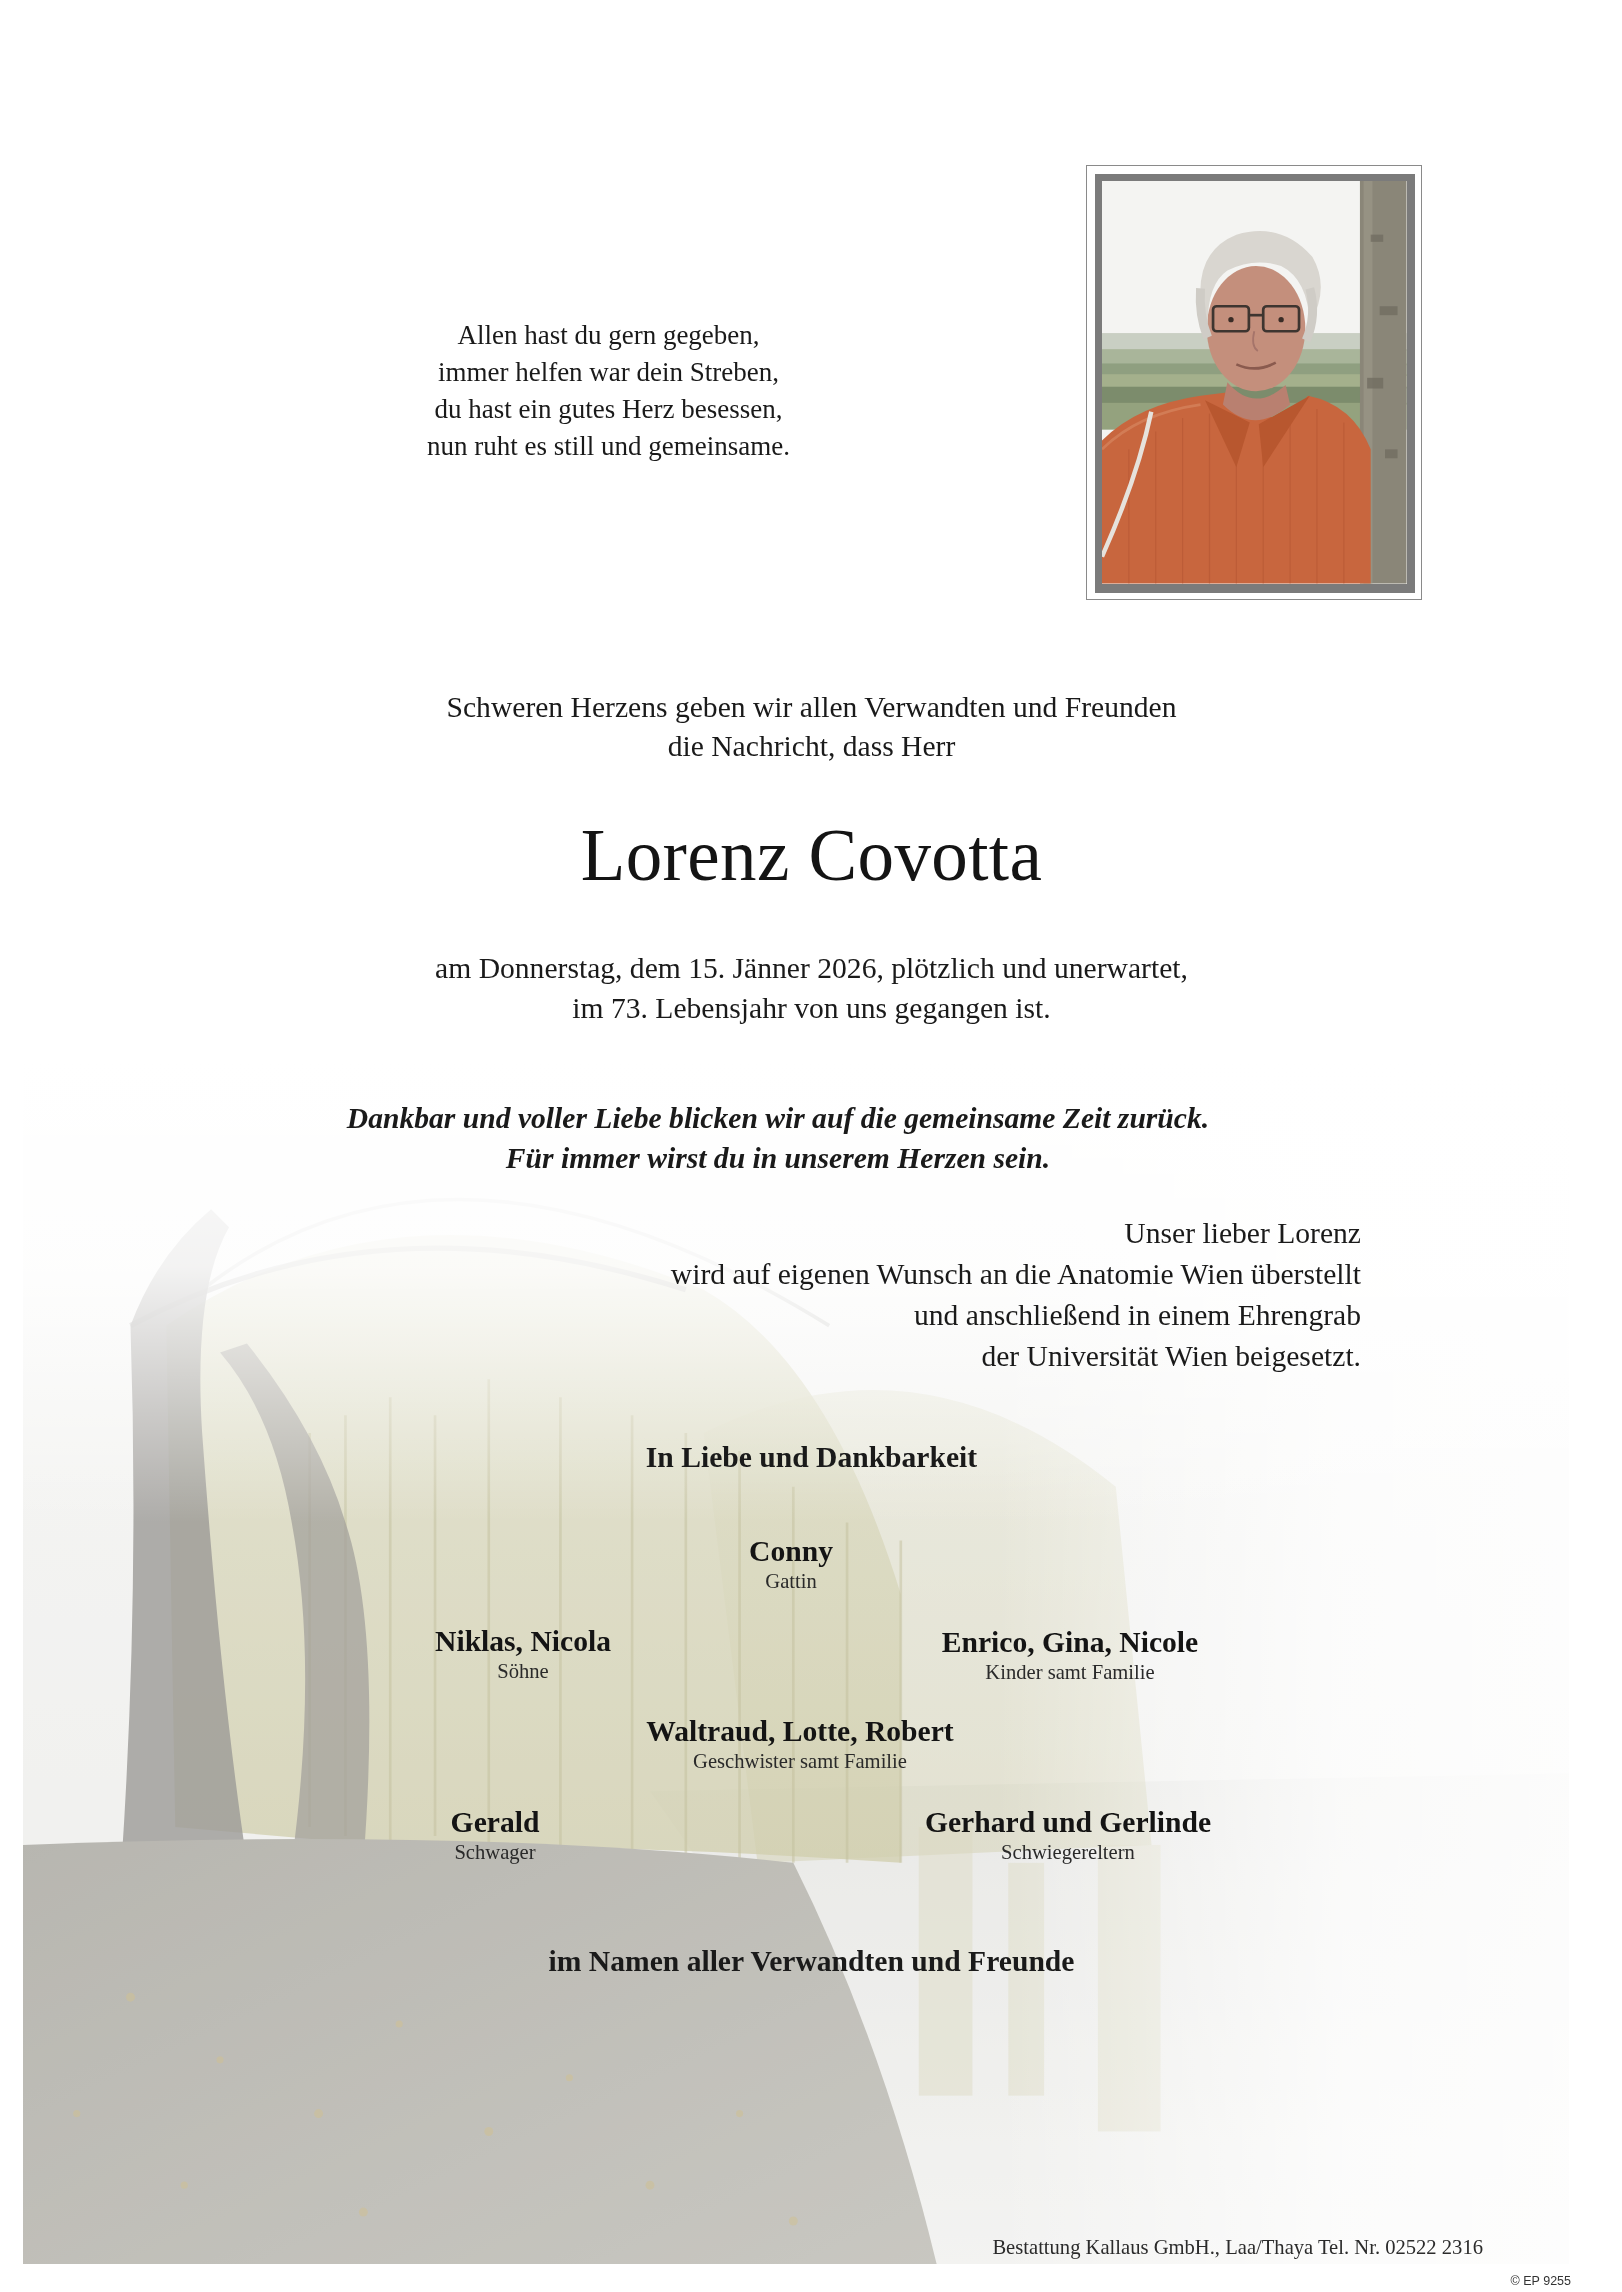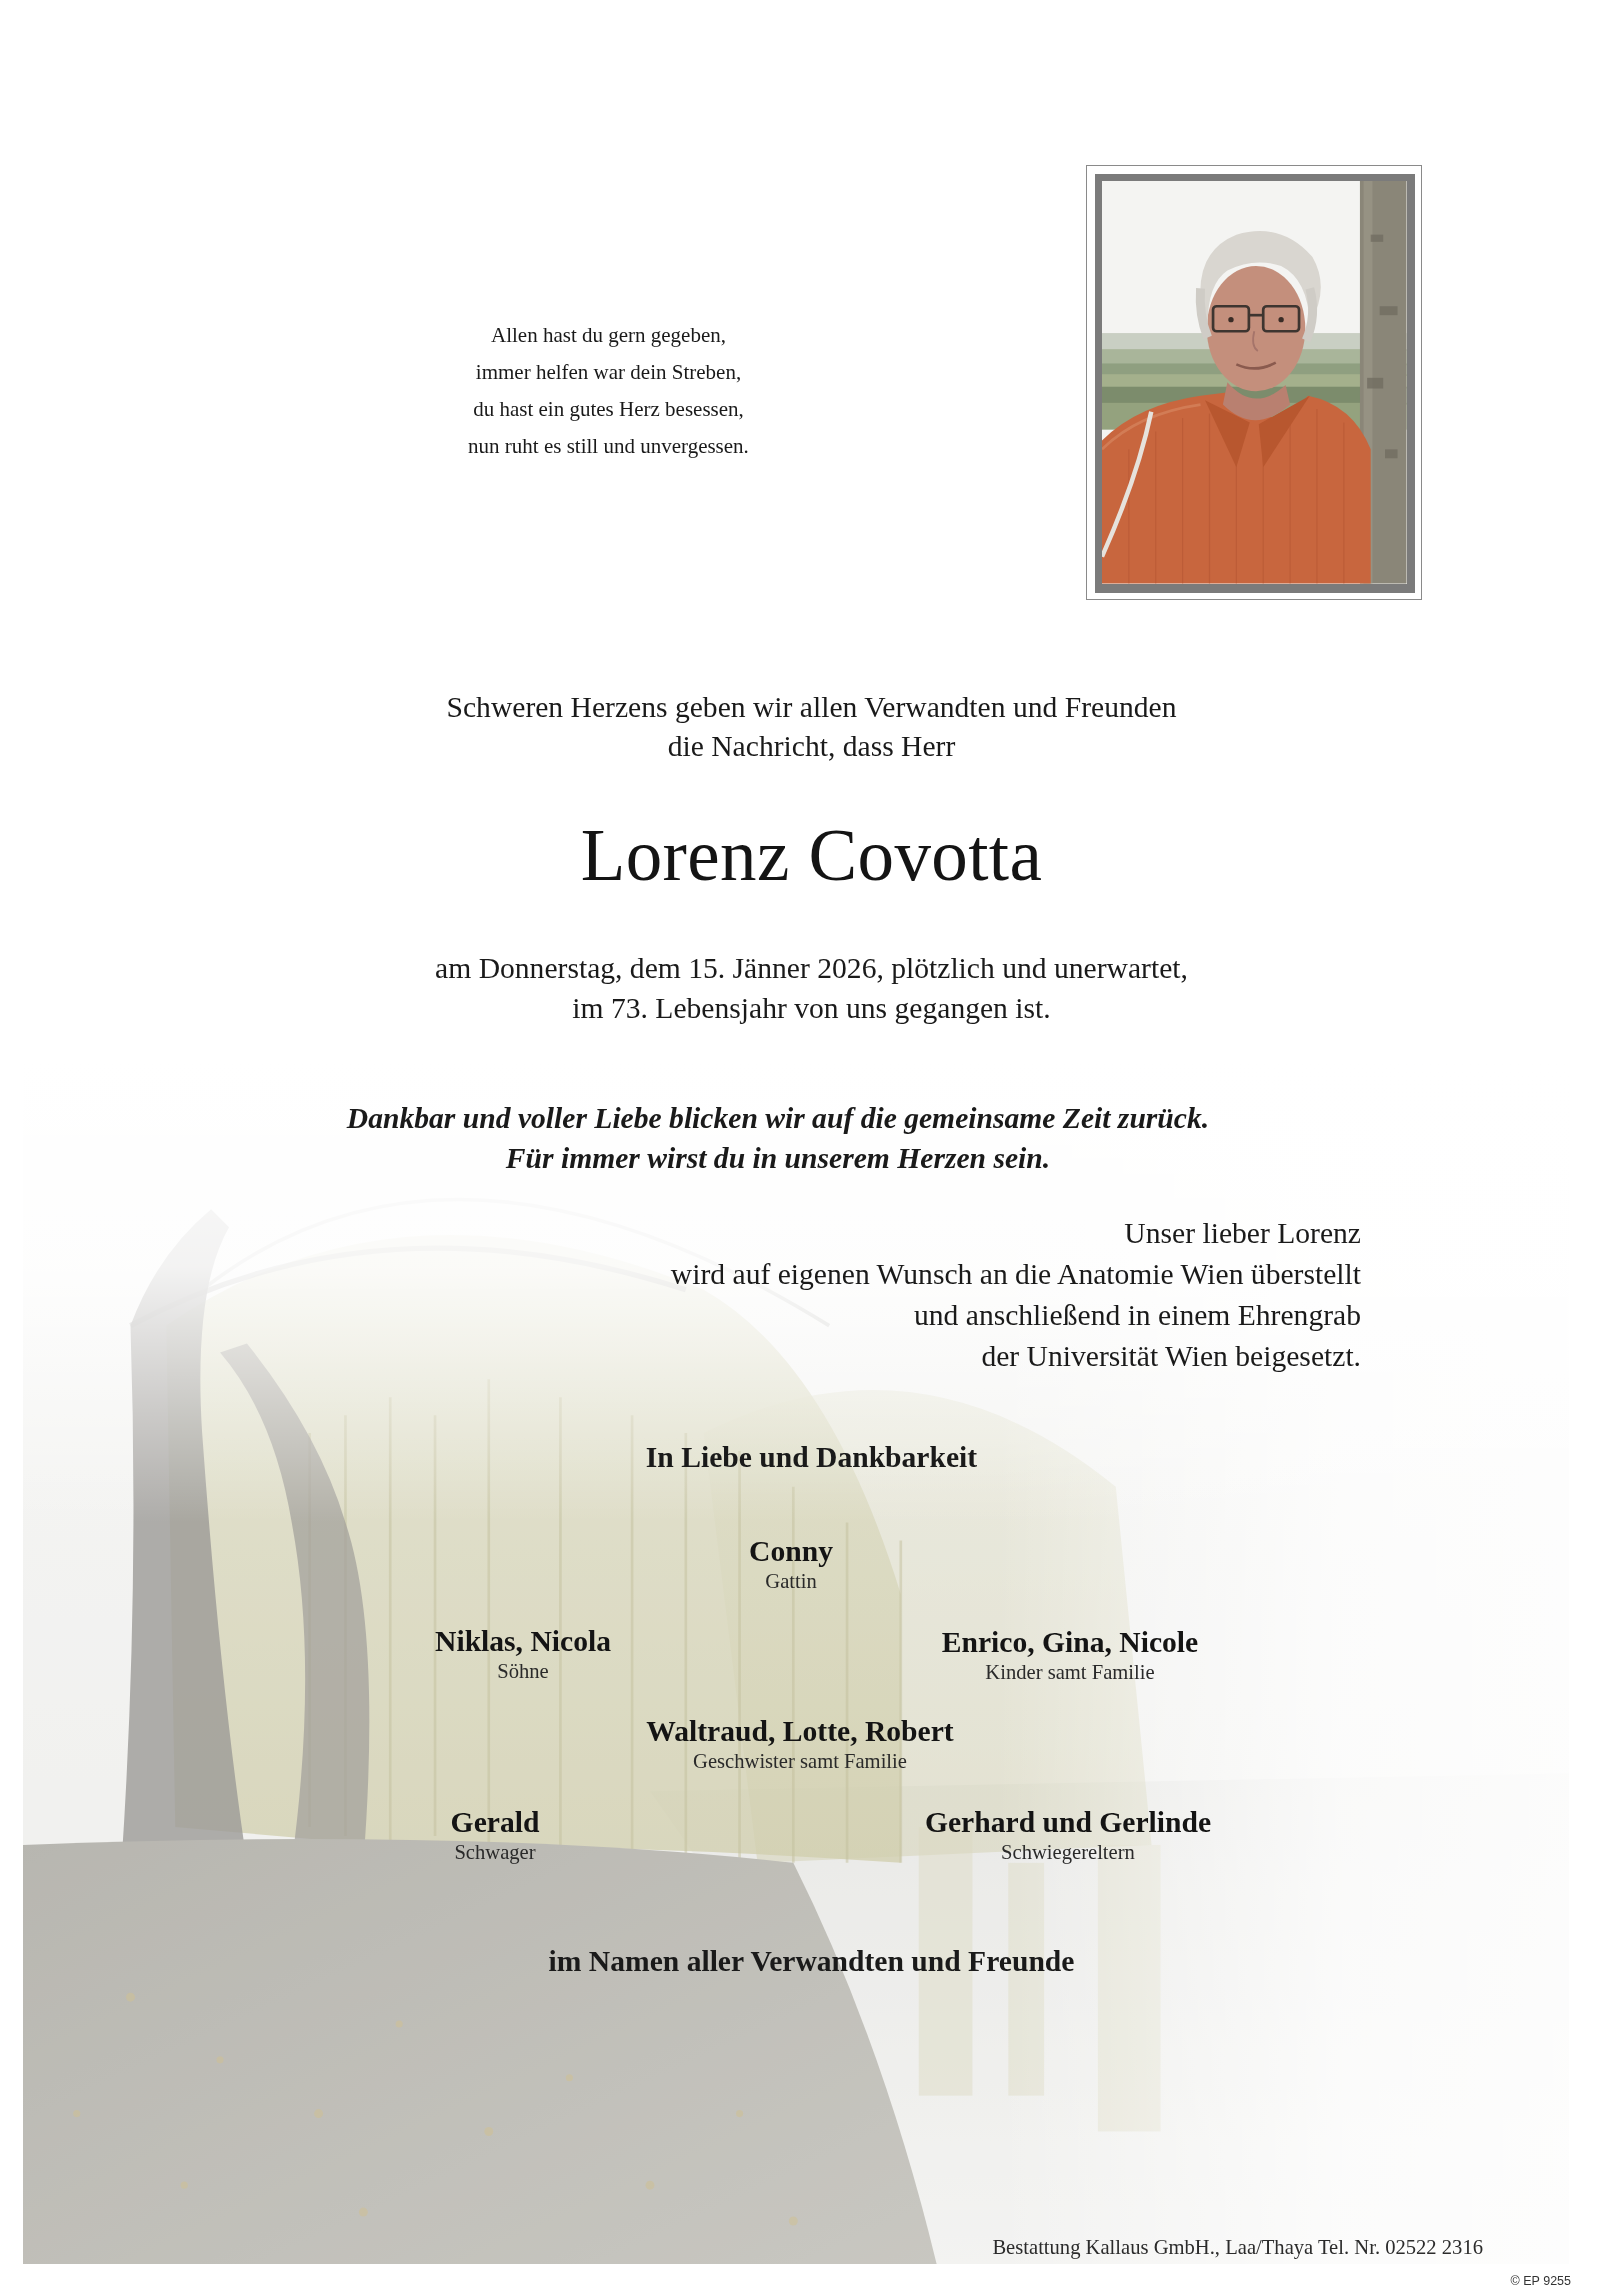--- a/index.html
+++ b/index.html
@@ -41,21 +41,21 @@
       background: rgba(255,255,255,0.38);
     }
 
     
     .poem {
       position: absolute;
       left: 340px;
       top: 317px;
       width: 537px;
       text-align: center;
-      font-size: 21px;
+      font-size: 27px;
       line-height: 37px;
     }
     .poem div { white-space: nowrap; }
 
     
     .photo-frame {
       position: absolute;
       left: 1086px;
       top: 165px;
       width: 336px;
@@ -258,21 +258,21 @@
   </svg>
   <div class="bg-haze"></div>
   <div class="bg-fade-right"></div>
   <div class="bg-fade-top"></div>
 </div>
 
 <div class="poem">
   <div>Allen hast du gern gegeben,</div>
   <div>immer helfen war dein Streben,</div>
   <div>du hast ein gutes Herz besessen,</div>
-  <div>nun ruht es still und unvergessen.</div>
+  <div>nun ruht es still und gemeinsame.</div>
 </div>
 
 <div class="photo-frame">
   <div class="photo-mat">
     <div class="photo" title="portrait of the deceased, grey-haired man with glasses in orange shirt, countryside background">
       <svg viewBox="0 0 340 450" preserveAspectRatio="none">
 
         <rect x="0" y="0" width="340" height="450" fill="#f4f4f2"></rect>
 
         <rect x="0" y="170" width="340" height="20" fill="#c9cfc3"></rect>

